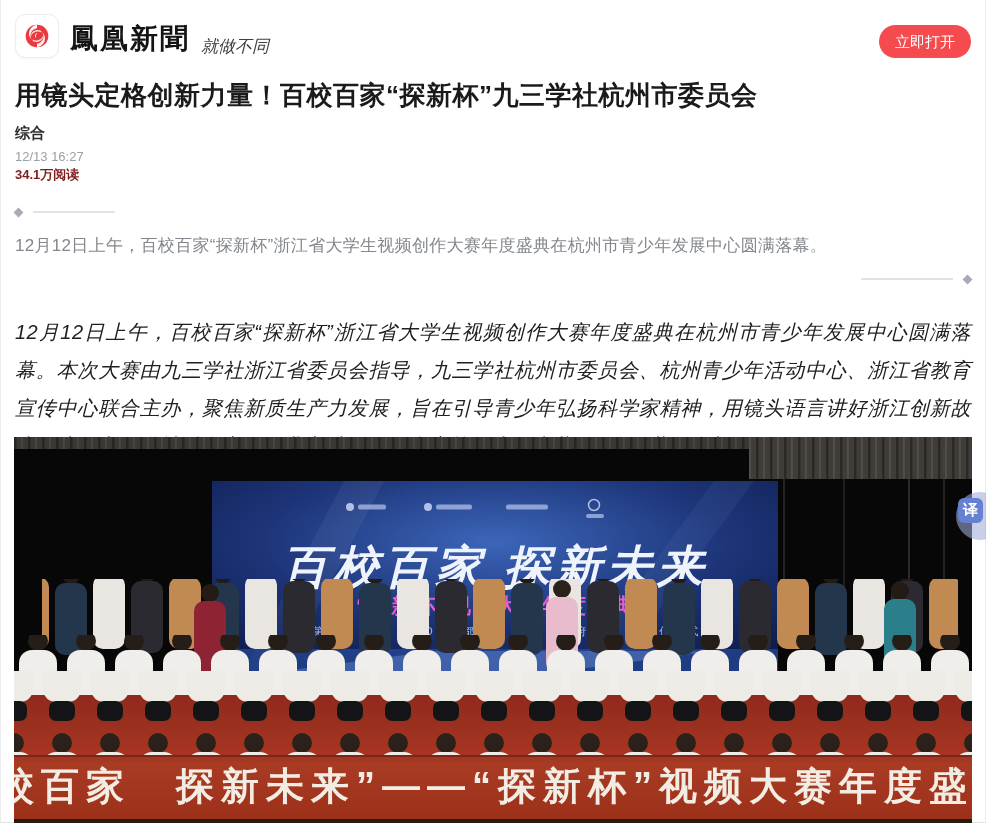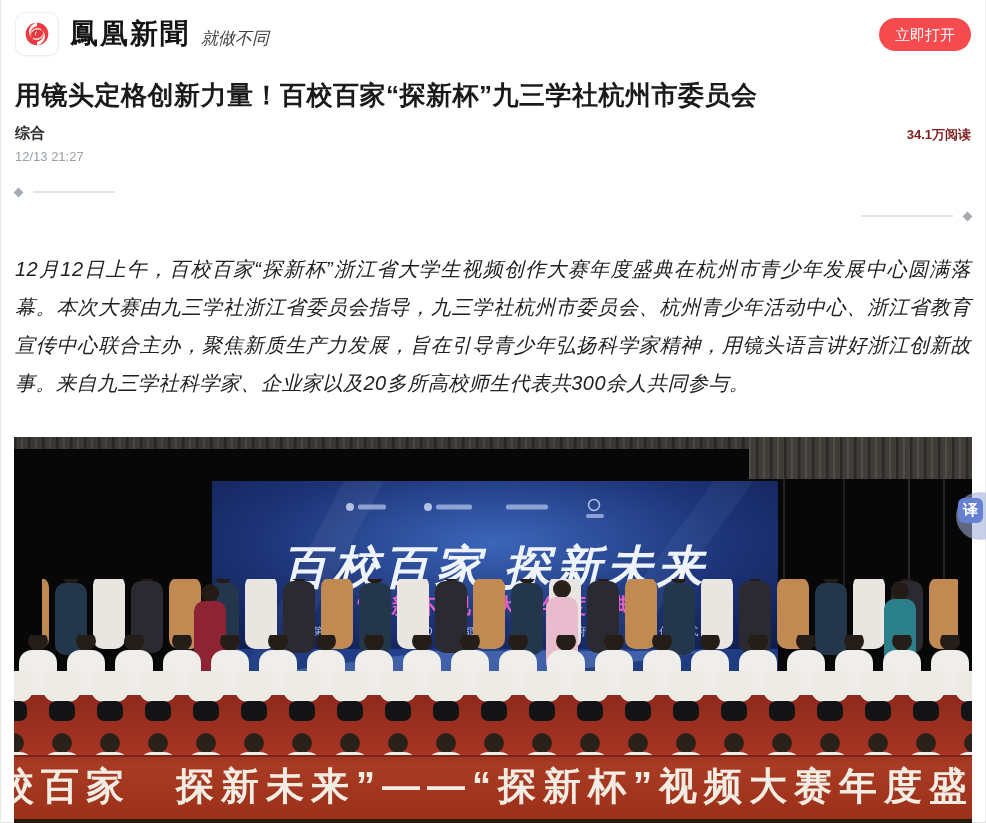--- a/index.html
+++ b/index.html
@@ -7,21 +7,21 @@
   body {
     font-family:"Liberation Sans", sans-serif;
     background:#ffffff; position:relative; overflow:hidden;
   }
   .page {
     width:986px; height:823px;
     border-left:1px solid #ebebeb; border-right:1px solid #ebebeb; border-bottom:1px solid #e3e3e3;
     background:#fff;
   }
   
-  .header { display:flex; align-items:center; padding:10px 14px 0 14px; height:58px; }
+  .header { display:flex; align-items:flex-end; padding:10px 14px 0 14px; height:58px; }
   .logo-box {
     width:44px; height:44px; border:1px solid #ededed; border-radius:10px;
     display:flex; align-items:center; justify-content:center; background:#fff;
     box-shadow:0 1px 2px rgba(0,0,0,.04);
   }
   .brand {
     font-family:"Liberation Serif", serif; font-size:28px; font-weight:700;
     color:#141414; margin-left:11px; letter-spacing:2px;
   }
   .slogan {
@@ -31,21 +31,21 @@
   .open-btn {
     margin-left:auto; background:#f54a4e; color:#fff; border:none; cursor:pointer;
     border-radius:17px; height:33px; padding:0 16px; font-size:15px; line-height:33px;
     font-family:"Liberation Sans", sans-serif;
   }
   
   .title {
     margin:20px 14px 0 14px; font-size:26px; font-weight:700; color:#1a1a1a;
     letter-spacing:0.5px; line-height:34px;
   }
-  .meta { display:flex; justify-content:space-between; align-items:flex-start; margin:12px 14px 0 14px; }
+  .meta { display:flex; justify-content:space-between; align-items:flex-start; margin:12px 14px 0 14px;flex-direction:column; }
   .source { font-size:15px; font-weight:700; color:#2e2e2e; }
   .date { font-size:13px; color:#9aa0a6; margin-top:6px; }
   .reads { font-size:13px; color:#7f1d1d; padding-top:2px;font-weight:bold; }
   
   .summary { margin:24px 14px 0 14px; }
   .decor { display:flex; align-items:center; gap:11px; height:8px; }
   .decor.bottom { justify-content:flex-end; margin-top:16px; }
   .diamond { width:7px; height:7px; background:#a6abb4; transform:rotate(45deg); flex:0 0 auto; }
   .dline { width:82px; height:2px; background:#e0e2e6; flex:0 0 auto; }
   .dline.long { width:92px; }
@@ -94,30 +94,31 @@
     <div class="brand">鳳凰新聞</div>
     <div class="slogan">就做不同</div>
     <button class="open-btn">立即打开</button>
   </div>
 
   <h1 class="title">用镜头定格创新力量！百校百家“探新杯”九三学社杭州市委员会</h1>
 
   <div class="meta">
     <div>
       <div class="source">综合</div>
-      <div class="date">12/13 21:27</div>
+      <div class="date">12/13 16:27</div>
     </div>
     <div class="reads">34.1万阅读</div>
   </div>
 
   <div class="summary">
     <div class="decor top">
       <span class="diamond"></span>
       <span class="dline"></span>
     </div>
+    <div class="summary-text">12月12日上午，百校百家“探新杯”浙江省大学生视频创作大赛年度盛典在杭州市青少年发展中心圆满落幕。</div>
     <div class="decor bottom">
       <span class="dline long"></span>
       <span class="diamond"></span>
     </div>
   </div>
 
   <p class="body-text">12月12日上午，百校百家“探新杯”浙江省大学生视频创作大赛年度盛典在杭州市青少年发展中心圆满落幕。本次大赛由九三学社浙江省委员会指导，九三学社杭州市委员会、杭州青少年活动中心、浙江省教育宣传中心联合主办，聚焦新质生产力发展，旨在引导青少年弘扬科学家精神，用镜头语言讲好浙江创新故事。来自九三学社科学家、企业家以及20多所高校师生代表共300余人共同参与。</p>
 
   <figure class="photo">
     <svg width="958" height="386" viewBox="0 0 958 386">

